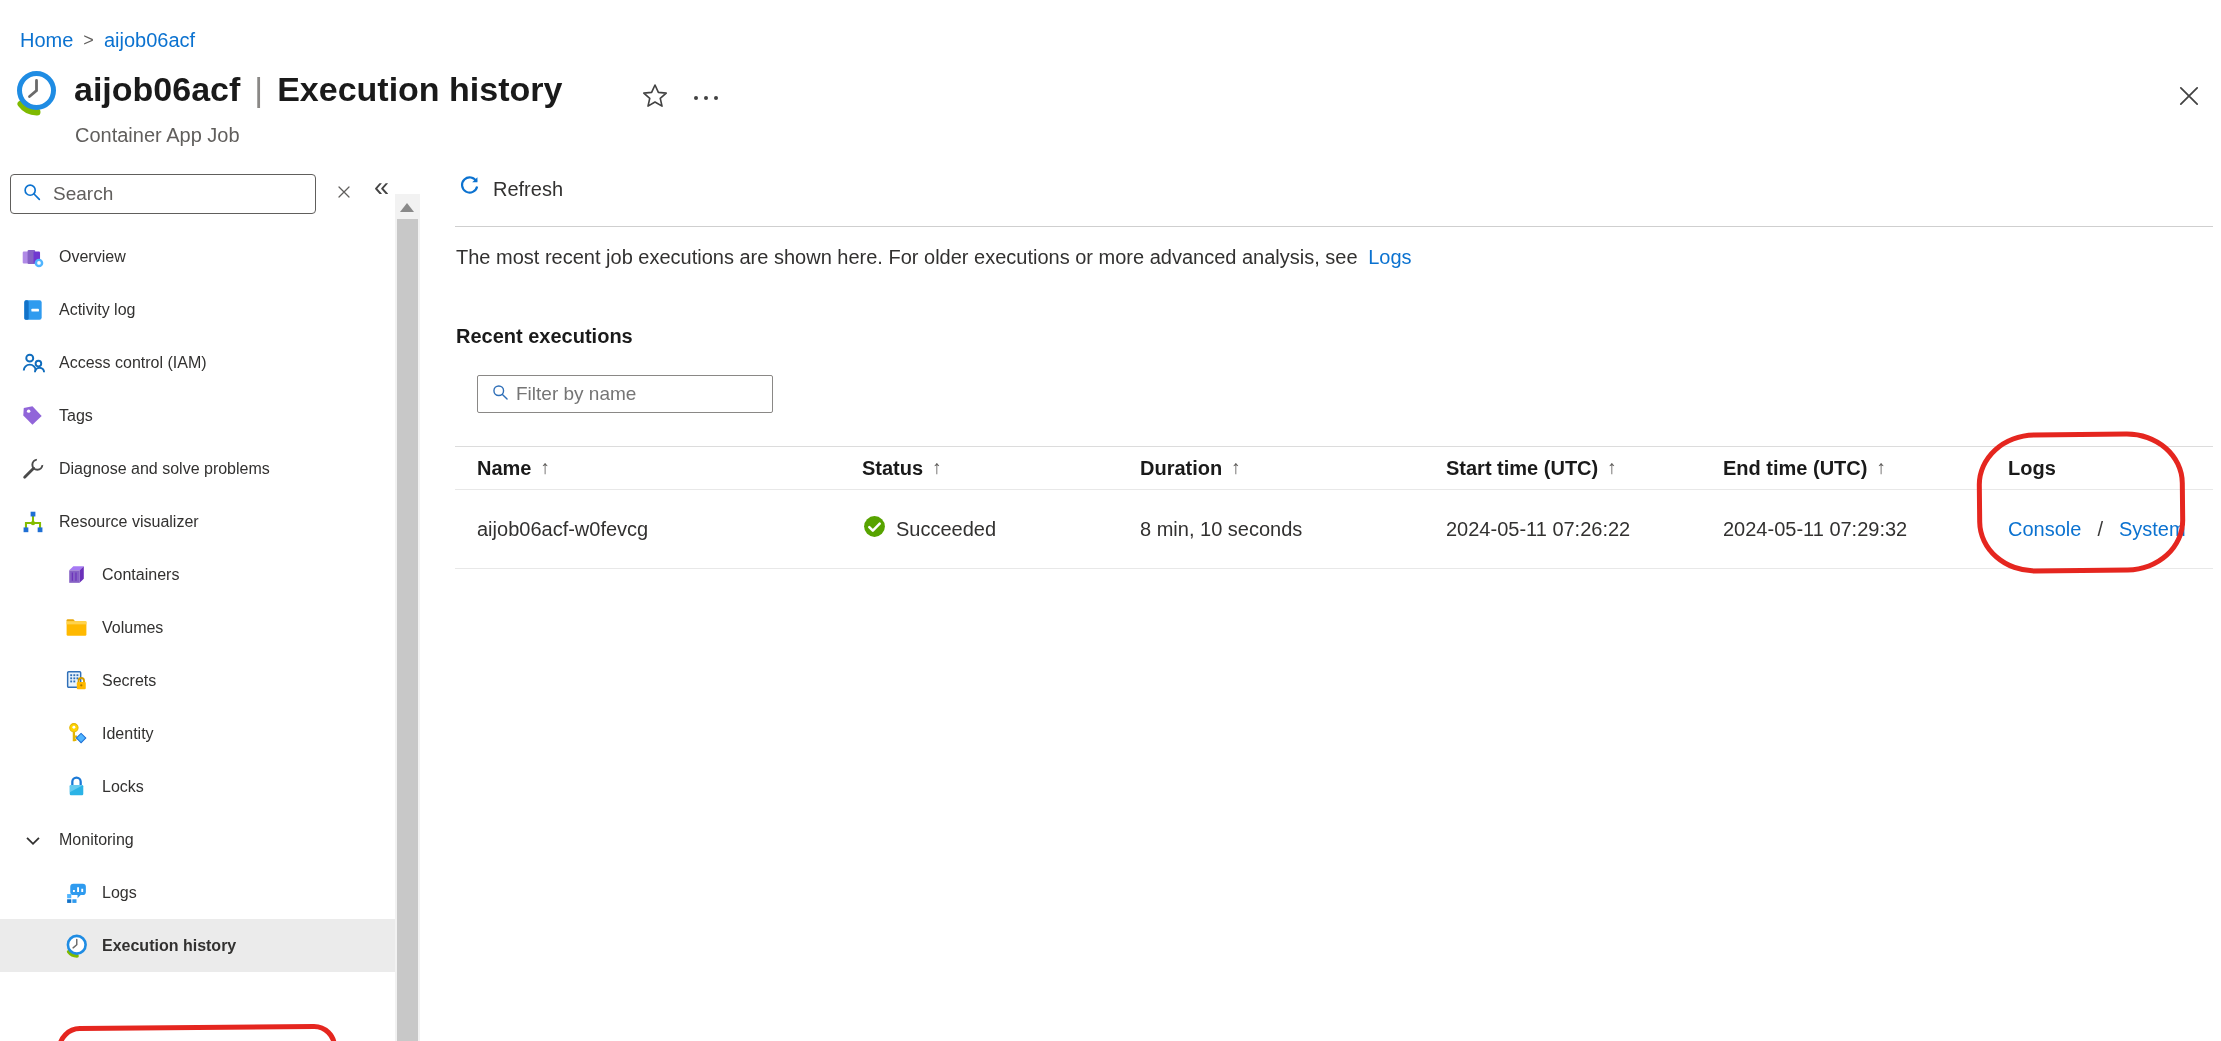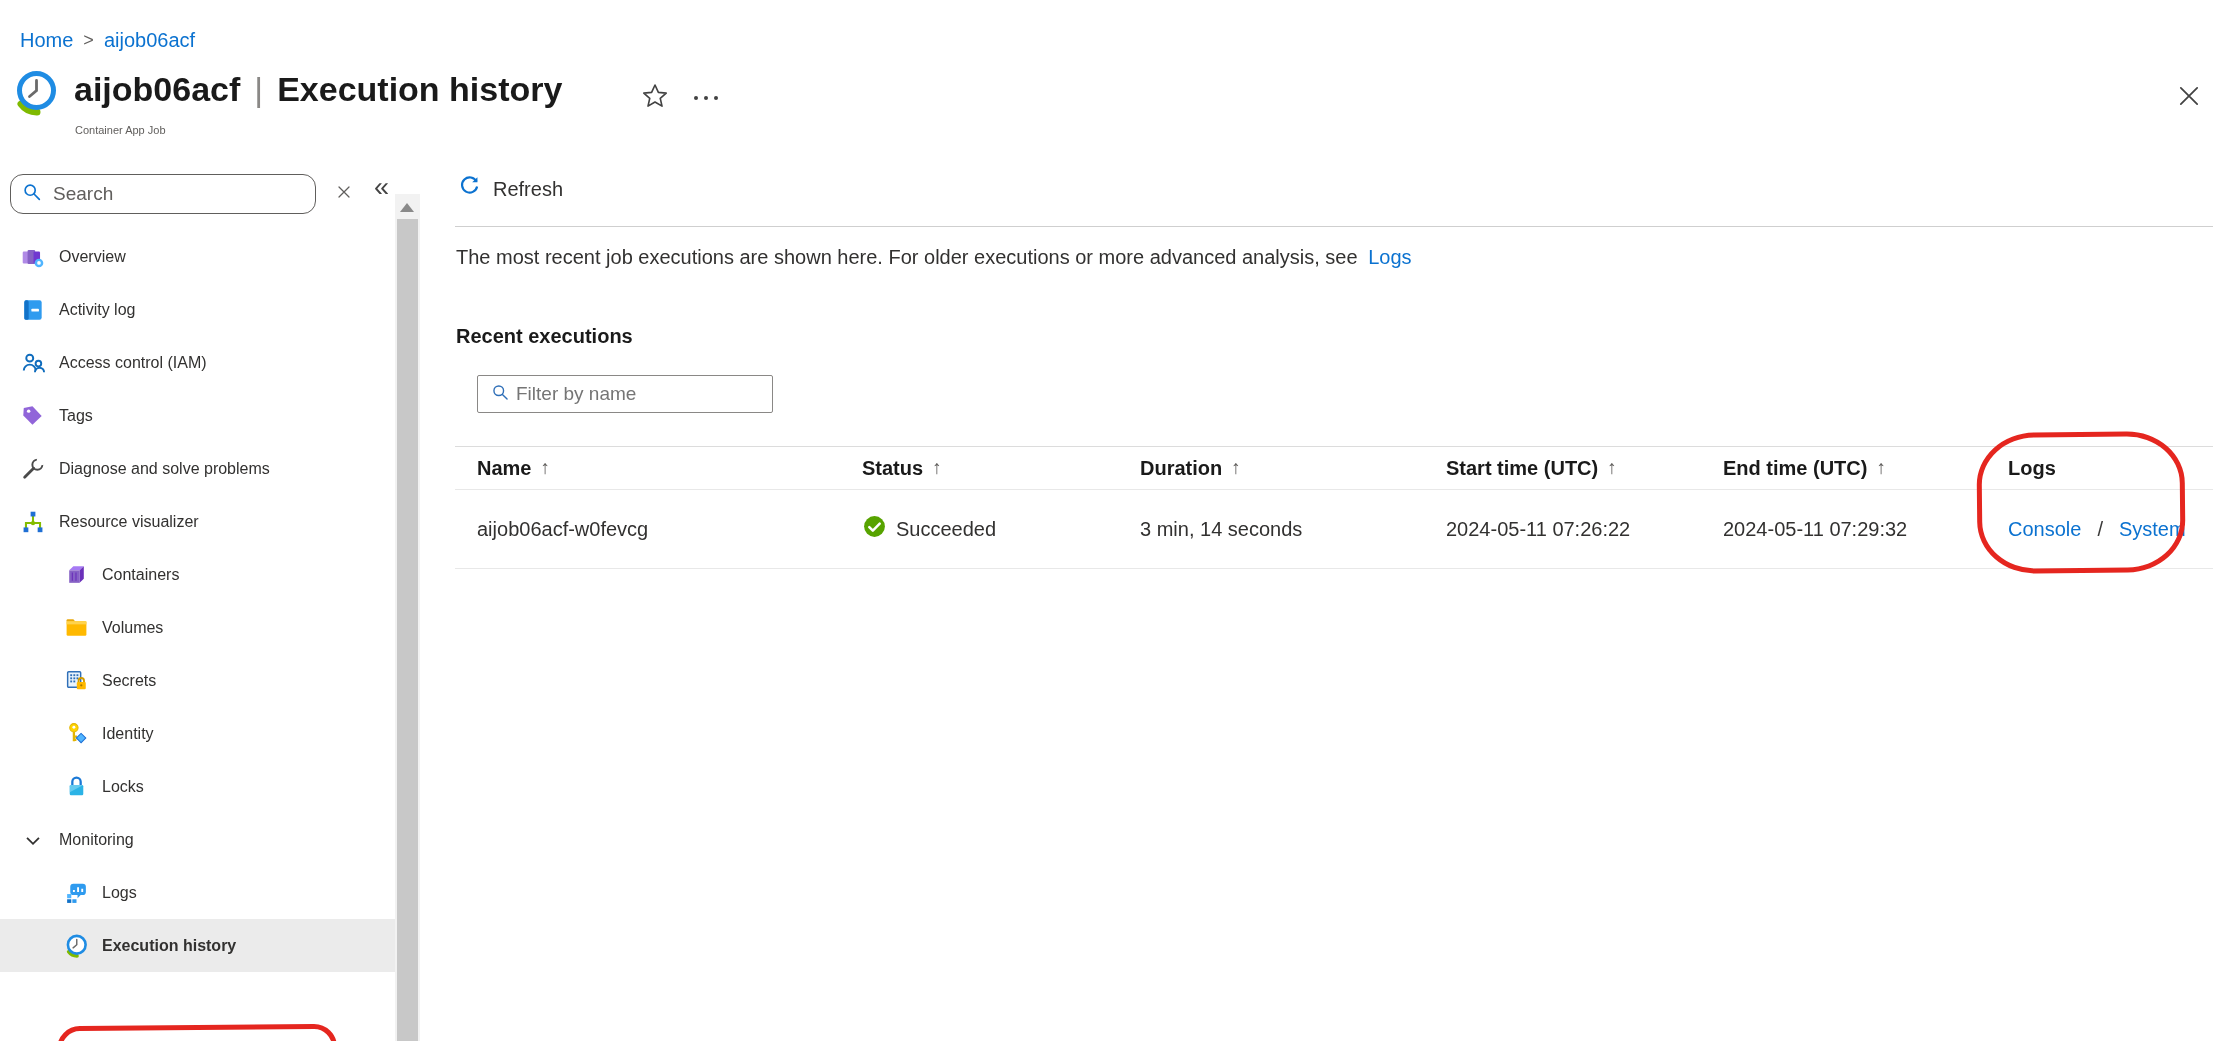--- a/index.html
+++ b/index.html
@@ -16,25 +16,25 @@
   
   .res-icon { position:absolute; top:42px; left:12px; width:48px; height:48px; }
   .page-title { position:absolute; top:44px; left:74px; font-size:34px; color:#1a1a1a;
                 display:flex; align-items:center; gap:14px; white-space:nowrap; }
   .page-title .t-bold { font-weight:bold; }
   .page-title .t-pipe { color:#8a8886; font-weight:200; }
   .icon-btn { position:absolute; background:none; border:none; cursor:pointer; }
   .star-btn { top:56px; left:640px; width:30px; height:30px; }
   .more-btn { top:56px; left:690px; width:36px; height:30px; }
   .close-btn { top:56px; left:2174px; width:30px; height:30px; }
-  .res-type { position:absolute; top:98px; left:75px; font-size:11px; color:#605e5c; }
+  .res-type { position:absolute; top:98px; left:75px; font-size:20px; color:#605e5c; }
 
   
   .search-box { position:absolute; top:148px; left:10px; width:306px; height:40px;
-                border:1px solid #605e5c; border-radius:13px; background:#fff;
+                border:1px solid #605e5c; border-radius:4px; background:#fff;
                 display:flex; align-items:center; gap:10px; padding:0 10px; }
   .search-box input { border:none; outline:none; flex:1; font:19px "Liberation Sans",sans-serif; color:#323130; background:transparent; }
   .search-box input::placeholder { color:#605e5c; opacity:1; }
   .search-clear { position:absolute; top:156px; left:334px; font-size:21px; color:#605e5c; background:none; border:none; cursor:pointer; }
   .collapse-btn { position:absolute; top:146px; left:374px; font-size:27px; color:#444; background:none; border:none; cursor:pointer; }
 
   .menu { position:absolute; top:204px; left:0; width:395px; }
   .menu-item { height:53px; display:flex; align-items:center; gap:13px; padding-left:20px;
                font-size:16px; color:#323130; cursor:pointer; }
   .menu-item.sub { padding-left:64px; }
@@ -379,21 +379,21 @@
       <div class="td status-cell">
         <span>
           <svg viewBox="0 0 24 24" width="25" height="25">
             <circle cx="12" cy="12" r="10" fill="#57a300"></circle>
             <path d="M7 12.6 L10.4 16 L17 9.3" fill="none" stroke="#fff" stroke-width="2.4" stroke-linecap="round" stroke-linejoin="round"></path>
           </svg>
         </span>
         <span>Succeeded</span>
       </div>
       <div class="td">
-        <span>3 min, 14 seconds</span>
+        <span>8 min, 10 seconds</span>
       </div>
       <div class="td">
         <span>2024-05-11 07:26:22</span>
       </div>
       <div class="td">
         <span>2024-05-11 07:29:32</span>
       </div>
       <div class="td">
         <a class="link">Console</a>
         <span class="logs-sep">/</span>

